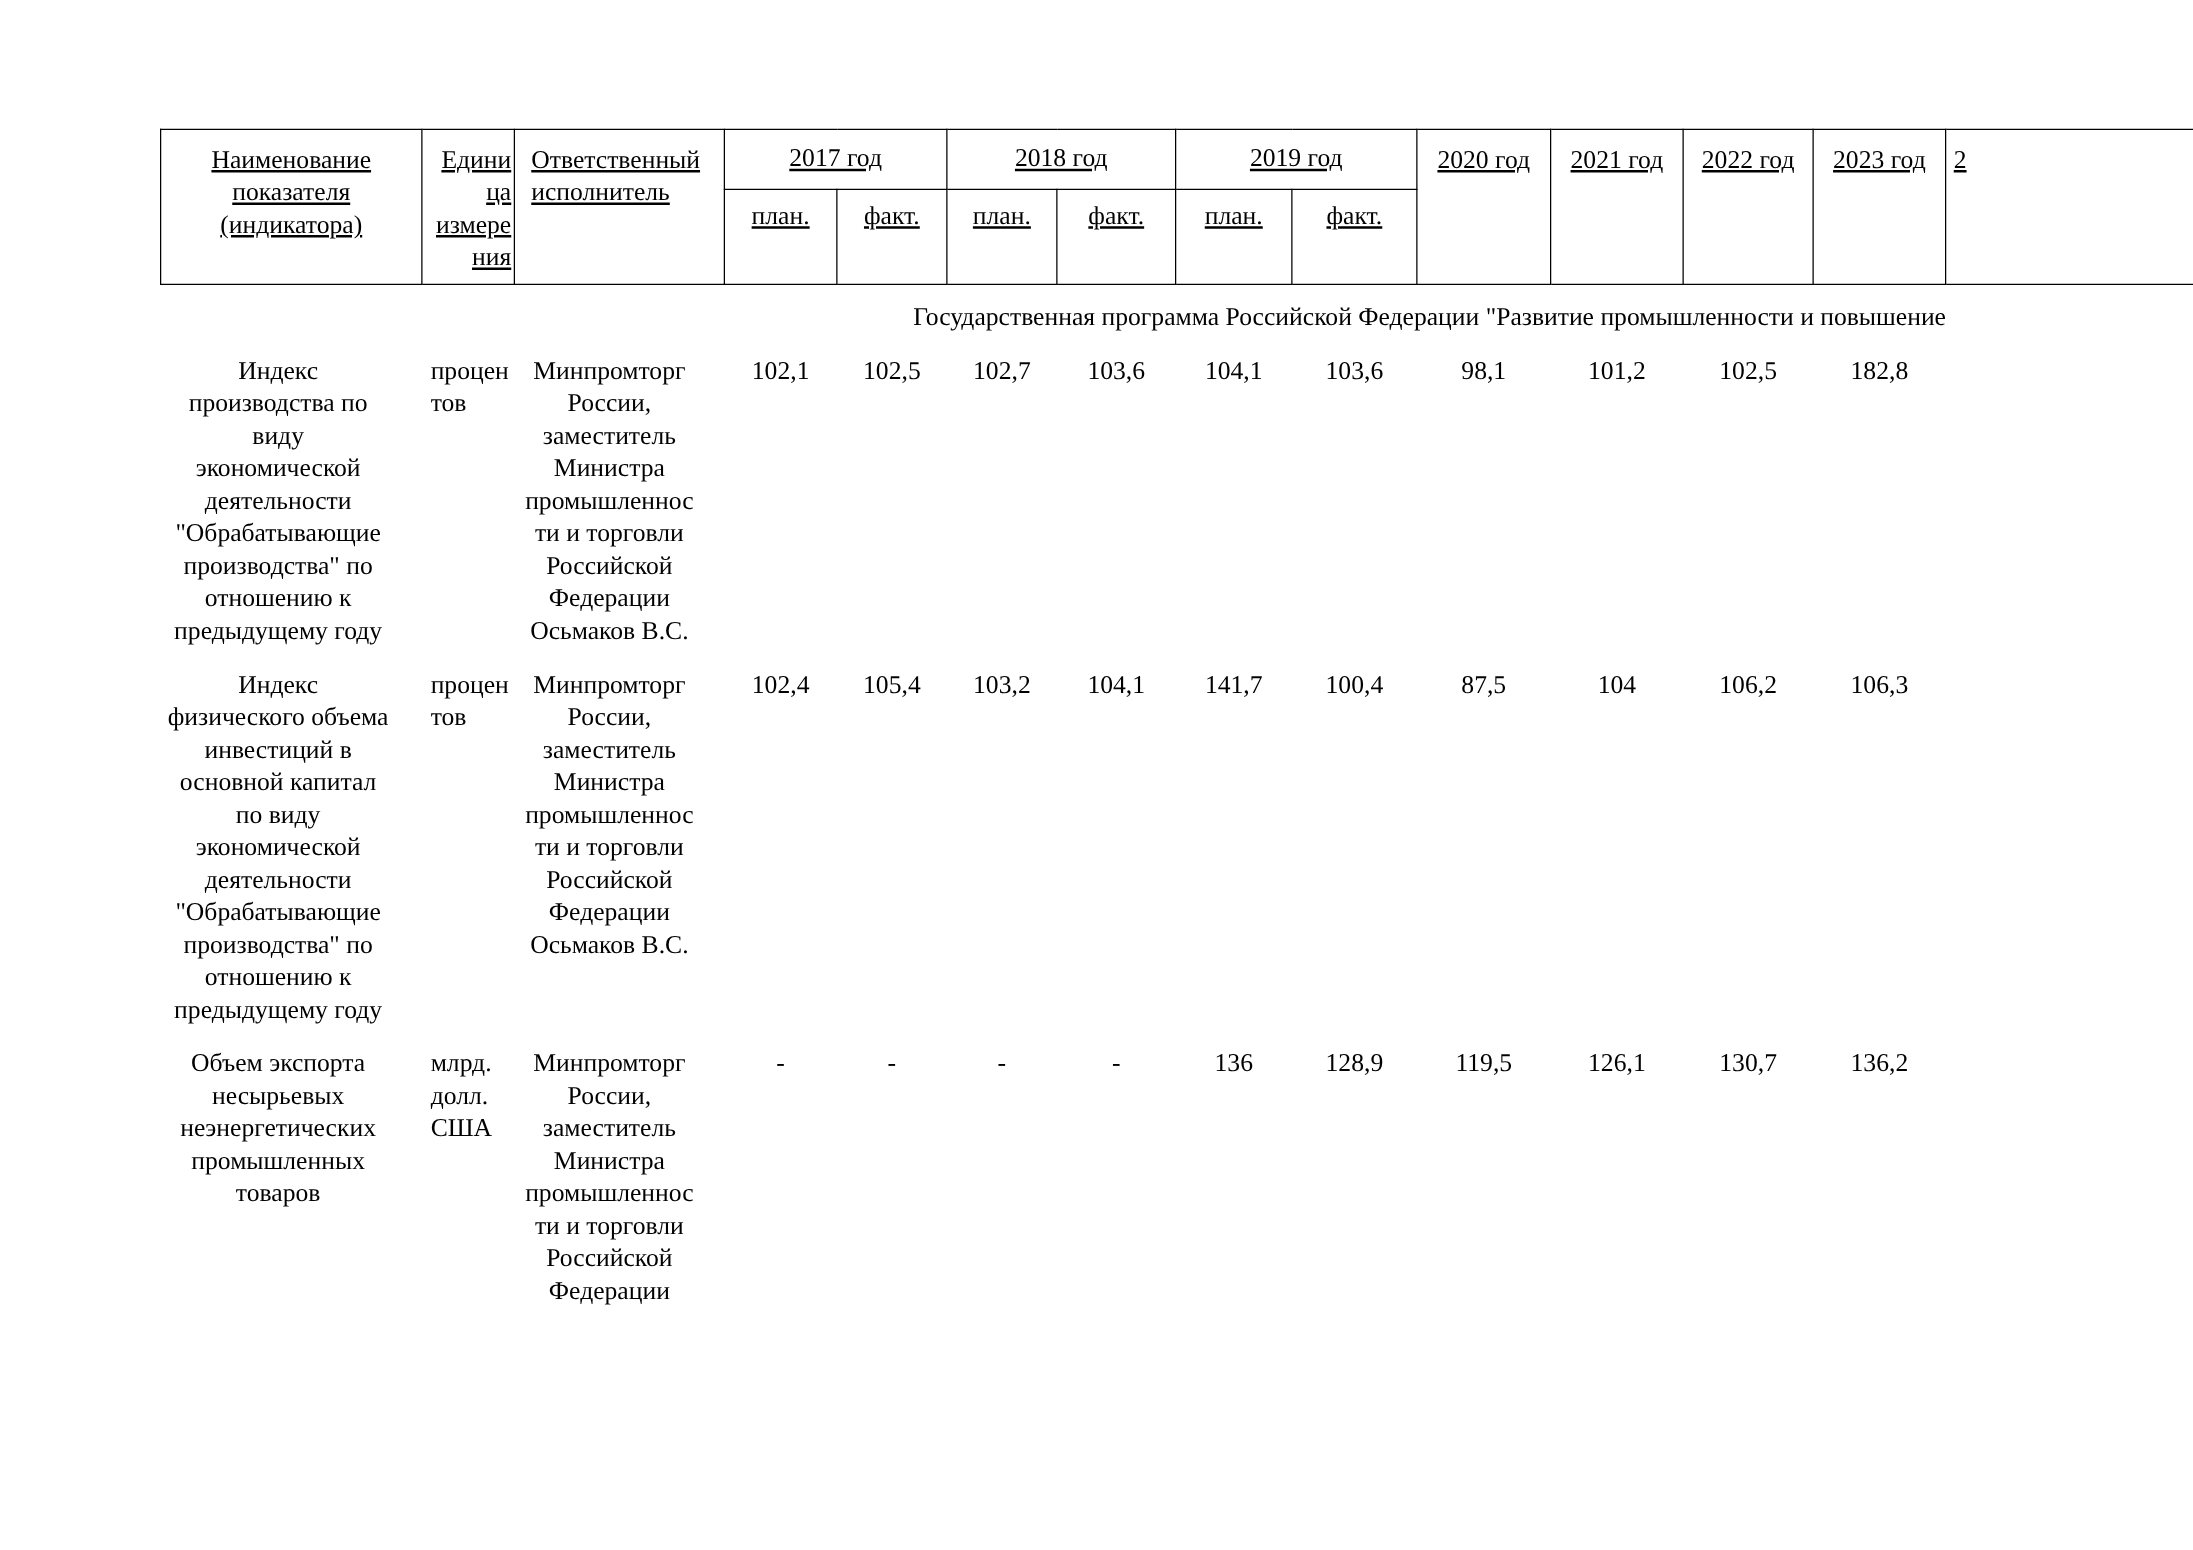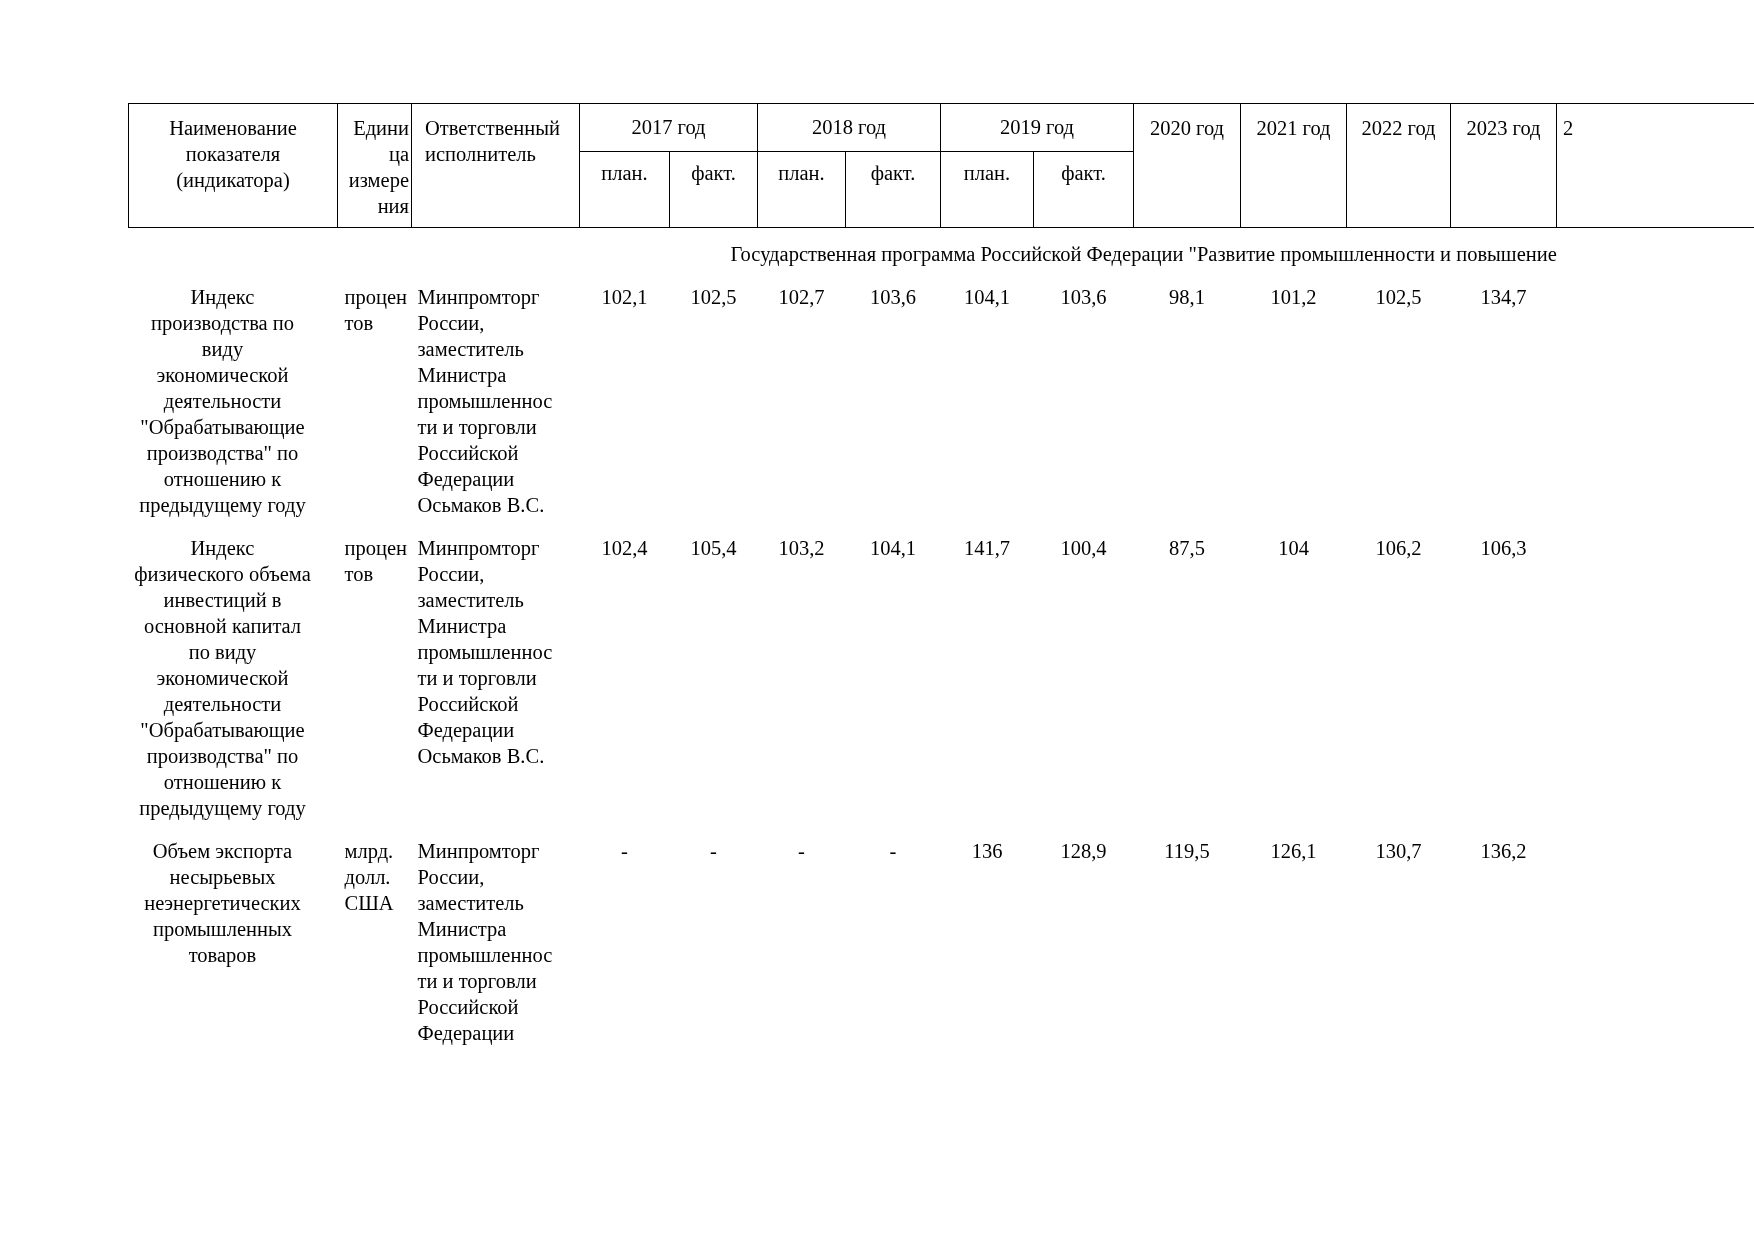--- a/index.html
+++ b/index.html
@@ -19,20 +19,21 @@
     width: 1626px;
   }
   
   thead th {
     border: 1px solid #000;
     font-weight: normal;
     text-align: center;
     vertical-align: top;
     padding: 11px 4px 2px 4px;
     overflow: hidden;
+    text-decoration: underline;
   }
   thead th.h-name { padding-left: 20px; padding-right: 20px; }
   thead th.h-unit { text-align: right; padding-left: 7px; padding-right: 2px; overflow-wrap: break-word; word-wrap: break-word; }
   thead th.h-exec { text-align: left; padding-left: 13px; padding-right: 14px; }
   thead th.yr { height: 48px; padding-top: 10px; }
   thead tr.subrow th { height: 76px; padding-top: 8px; }
   thead th.yp { text-align: left; padding-left: 6px; border-right: none; }
   
   tbody td {
     border: none;
@@ -49,21 +50,21 @@
     text-align: center;
     padding-left: 5px; padding-right: 26px;
     overflow-wrap: break-word; word-wrap: break-word; margin-top: 16px;
   }
   td.unit {
     text-align: left;
     padding-left: 7px; padding-right: 2px;
     overflow-wrap: break-word; word-wrap: break-word;
   }
   td.exec {
-    text-align: left;
+    text-align: center;
     padding-left: 6px; padding-right: 22px;
     overflow-wrap: break-word; word-wrap: break-word;
   }
   td.v { text-align: center; }
 </style>
 </head>
 <body>
 
 <div class="doc">
   <table class="indicators">
@@ -117,21 +118,21 @@
         <td class="exec">Минпромторг России, заместитель Министра промышленности и торговли Российской Федерации Осьмаков В.С.</td>
         <td class="v">102,1</td>
         <td class="v">102,5</td>
         <td class="v">102,7</td>
         <td class="v">103,6</td>
         <td class="v">104,1</td>
         <td class="v">103,6</td>
         <td class="v">98,1</td>
         <td class="v">101,2</td>
         <td class="v">102,5</td>
-        <td class="v">134,7</td>
+        <td class="v">182,8</td>
         <td class="v"></td>
       </tr>
 
       <tr>
         <td class="name">Индекс физического объема инвестиций в основной капитал по виду экономической деятельности "Обрабатывающие производства" по отношению к предыдущему году</td>
         <td class="unit">процентов</td>
         <td class="exec">Минпромторг России, заместитель Министра промышленности и торговли Российской Федерации Осьмаков В.С.</td>
         <td class="v">102,4</td>
         <td class="v">105,4</td>
         <td class="v">103,2</td>

